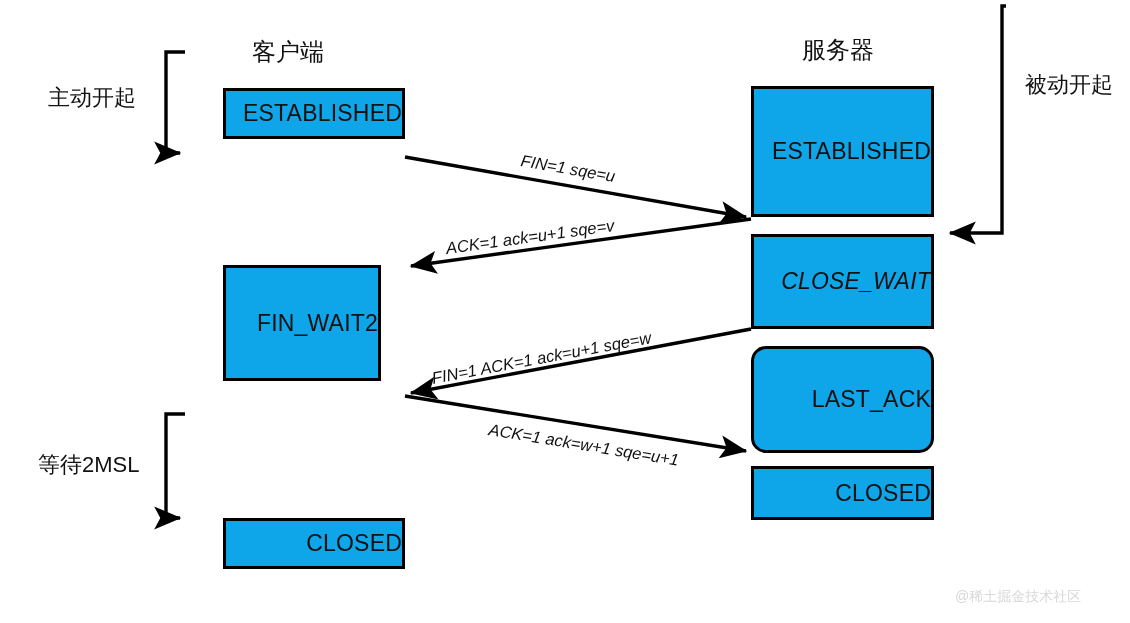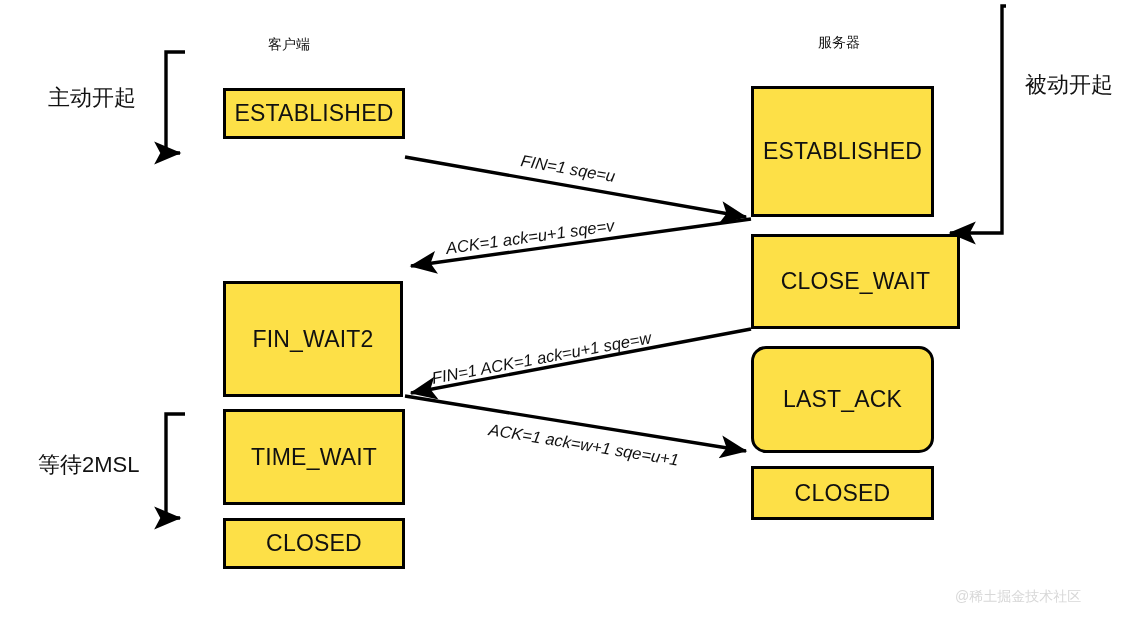--- a/index.html
+++ b/index.html
@@ -21,37 +21,36 @@
     position: absolute;
     left: 0;
     top: 0;
     width: 1130px;
     height: 623px;
   }
   .state-box {
     position: absolute;
     box-sizing: border-box;
     border: 3px solid #000000;
-    background: #fde047;
+    background: #0ea5e9;
     display: flex;
     align-items: center;
-    justify-content: center;
+    justify-content: flex-end;
     color: #111111;
   }
   .state-label {
     font-size: 23px;
     letter-spacing: 0.2px;
     white-space: nowrap;
   }
   .column-header {
     position: absolute;
-    font-size: 14px;
+    font-size: 24px;
     color: #111111;
     white-space: nowrap;
-    margin-left: 16px;
   }
   .side-label {
     position: absolute;
     font-size: 22px;
     color: #111111;
     white-space: nowrap;
   }
   .msg-label {
     position: absolute;
     font-size: 16.5px;
@@ -102,34 +101,31 @@
   <div class="column-header" style="left:252px; top:36px;">客户端</div>
   <div class="column-header" style="left:802px; top:34px;">服务器</div>
 
   <div class="side-label" style="left:48px; top:83px;">主动开起</div>
   <div class="side-label" style="left:1025px; top:70px;">被动开起</div>
   <div class="side-label" style="left:38px; top:450px;">等待2MSL</div>
 
   <div class="state-box" style="left:223px; top:88px; width:182px; height:51px;">
     <span class="state-label">ESTABLISHED</span>
   </div>
-  <div class="state-box" style="left:223px; top:281px; width:180px; height:116px;">
+  <div class="state-box" style="left:223px; top:265px; width:158px; height:116px;">
     <span class="state-label">FIN_WAIT2</span>
-  </div>
-  <div class="state-box" style="left:223px; top:409px; width:182px; height:96px;">
-    <span class="state-label">TIME_WAIT</span>
   </div>
   <div class="state-box" style="left:223px; top:518px; width:182px; height:51px;">
     <span class="state-label">CLOSED</span>
   </div>
 
   <div class="state-box" style="left:751px; top:86px; width:183px; height:131px;">
     <span class="state-label">ESTABLISHED</span>
   </div>
-  <div class="state-box" style="left:751px; top:234px; width:209px; height:95px;">
+  <div class="state-box" style="left:751px; top:234px; width:183px; height:95px;font-style:italic;">
     <span class="state-label">CLOSE_WAIT</span>
   </div>
   <div class="state-box" style="left:751px; top:346px; width:183px; height:107px;border-radius:15px;">
     <span class="state-label">LAST_ACK</span>
   </div>
   <div class="state-box" style="left:751px; top:466px; width:183px; height:54px;">
     <span class="state-label">CLOSED</span>
   </div>
 
   <div class="msg-label" style="left:521px; top:151px; transform: rotate(9.8deg);">FIN=1  sqe=u</div>

